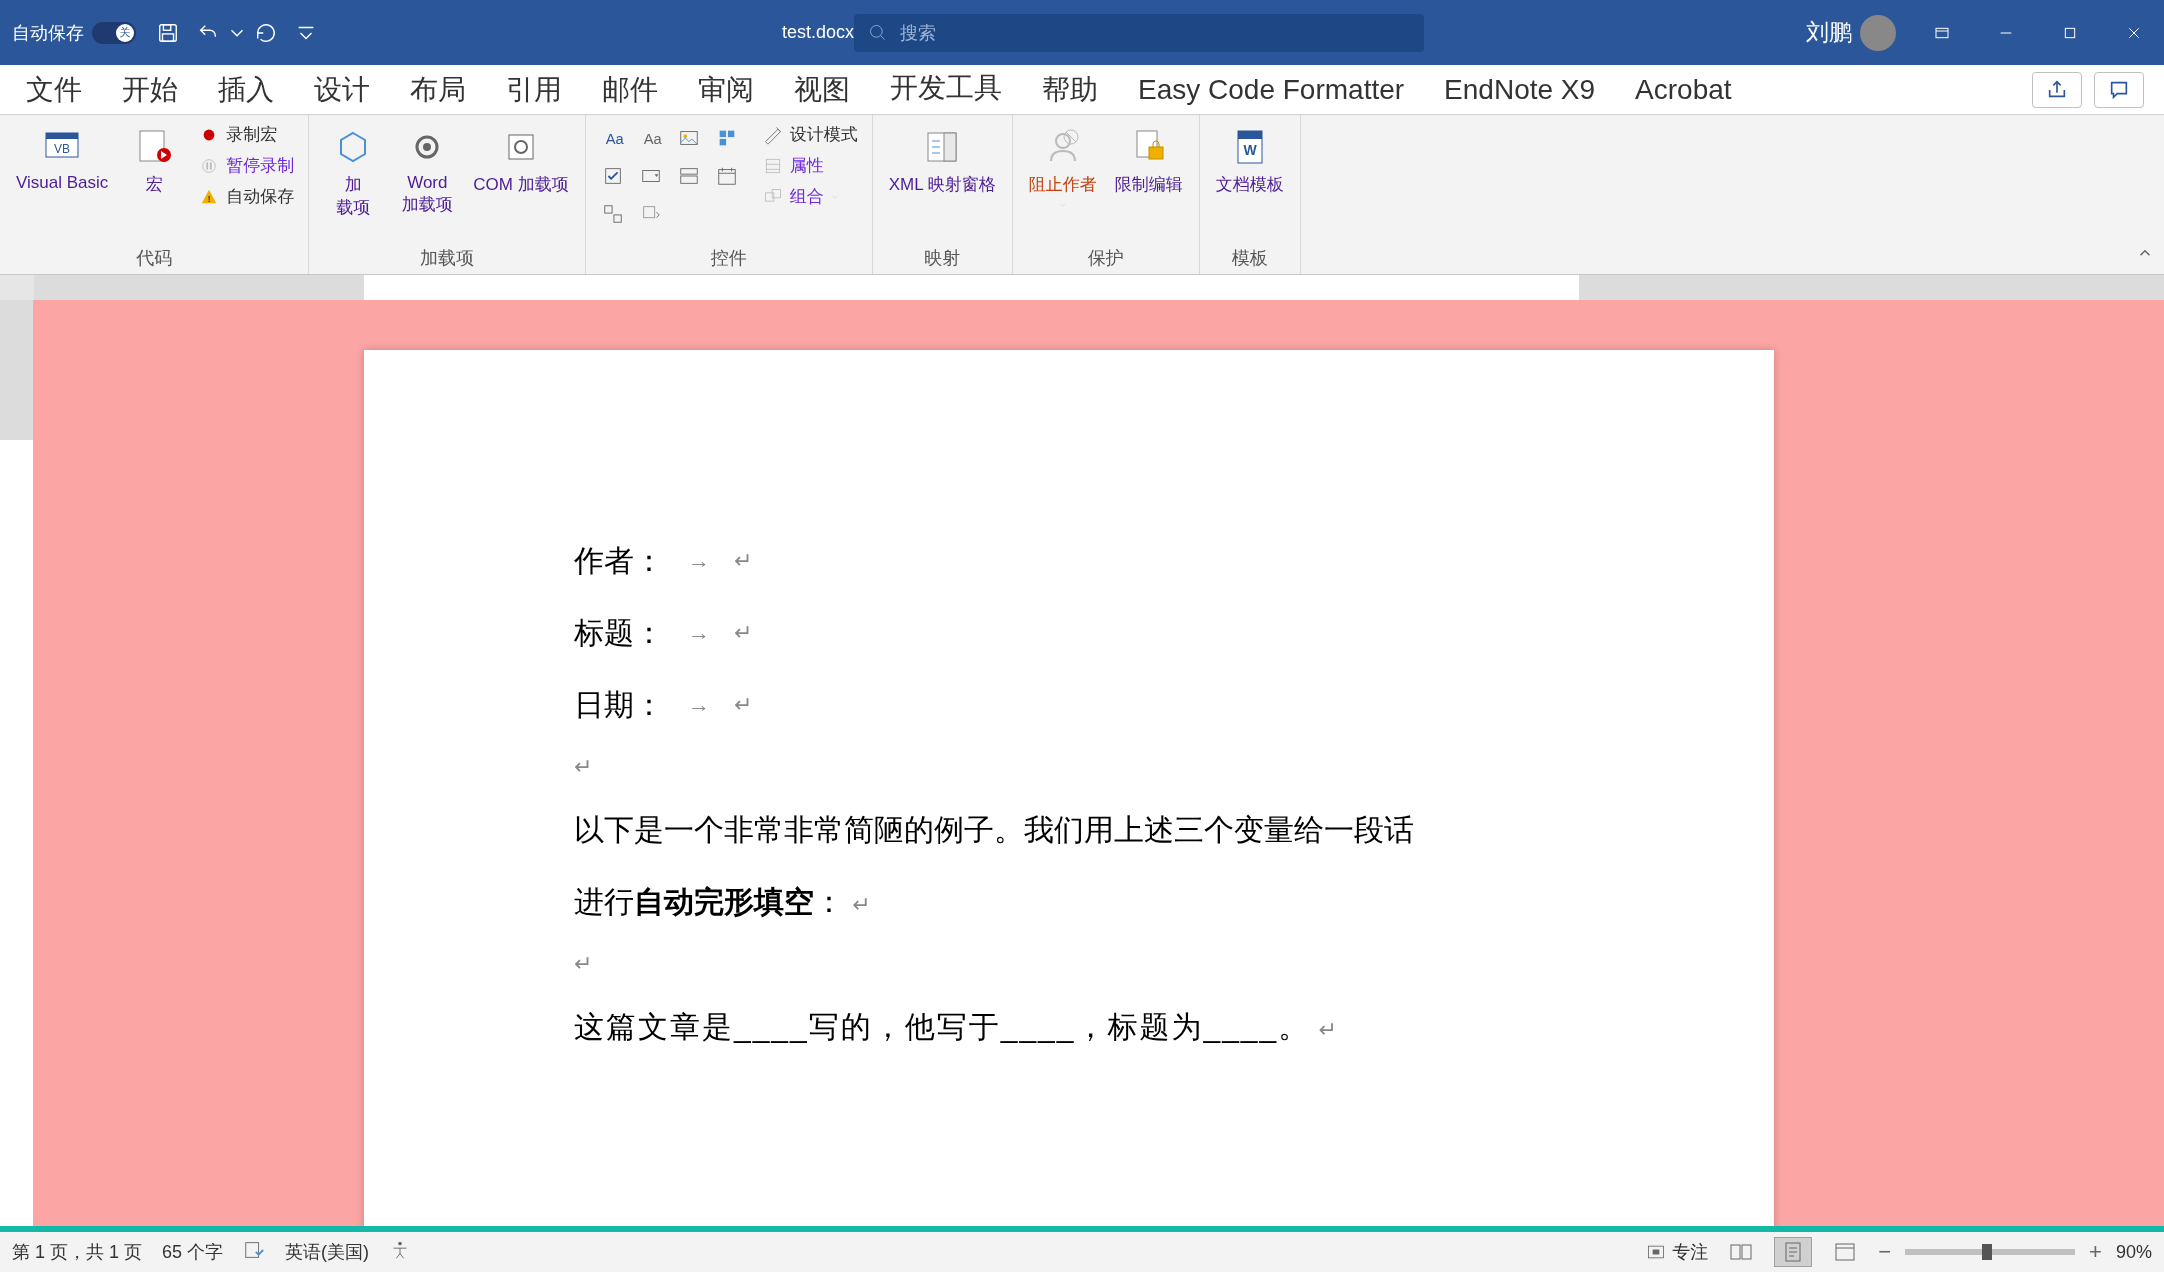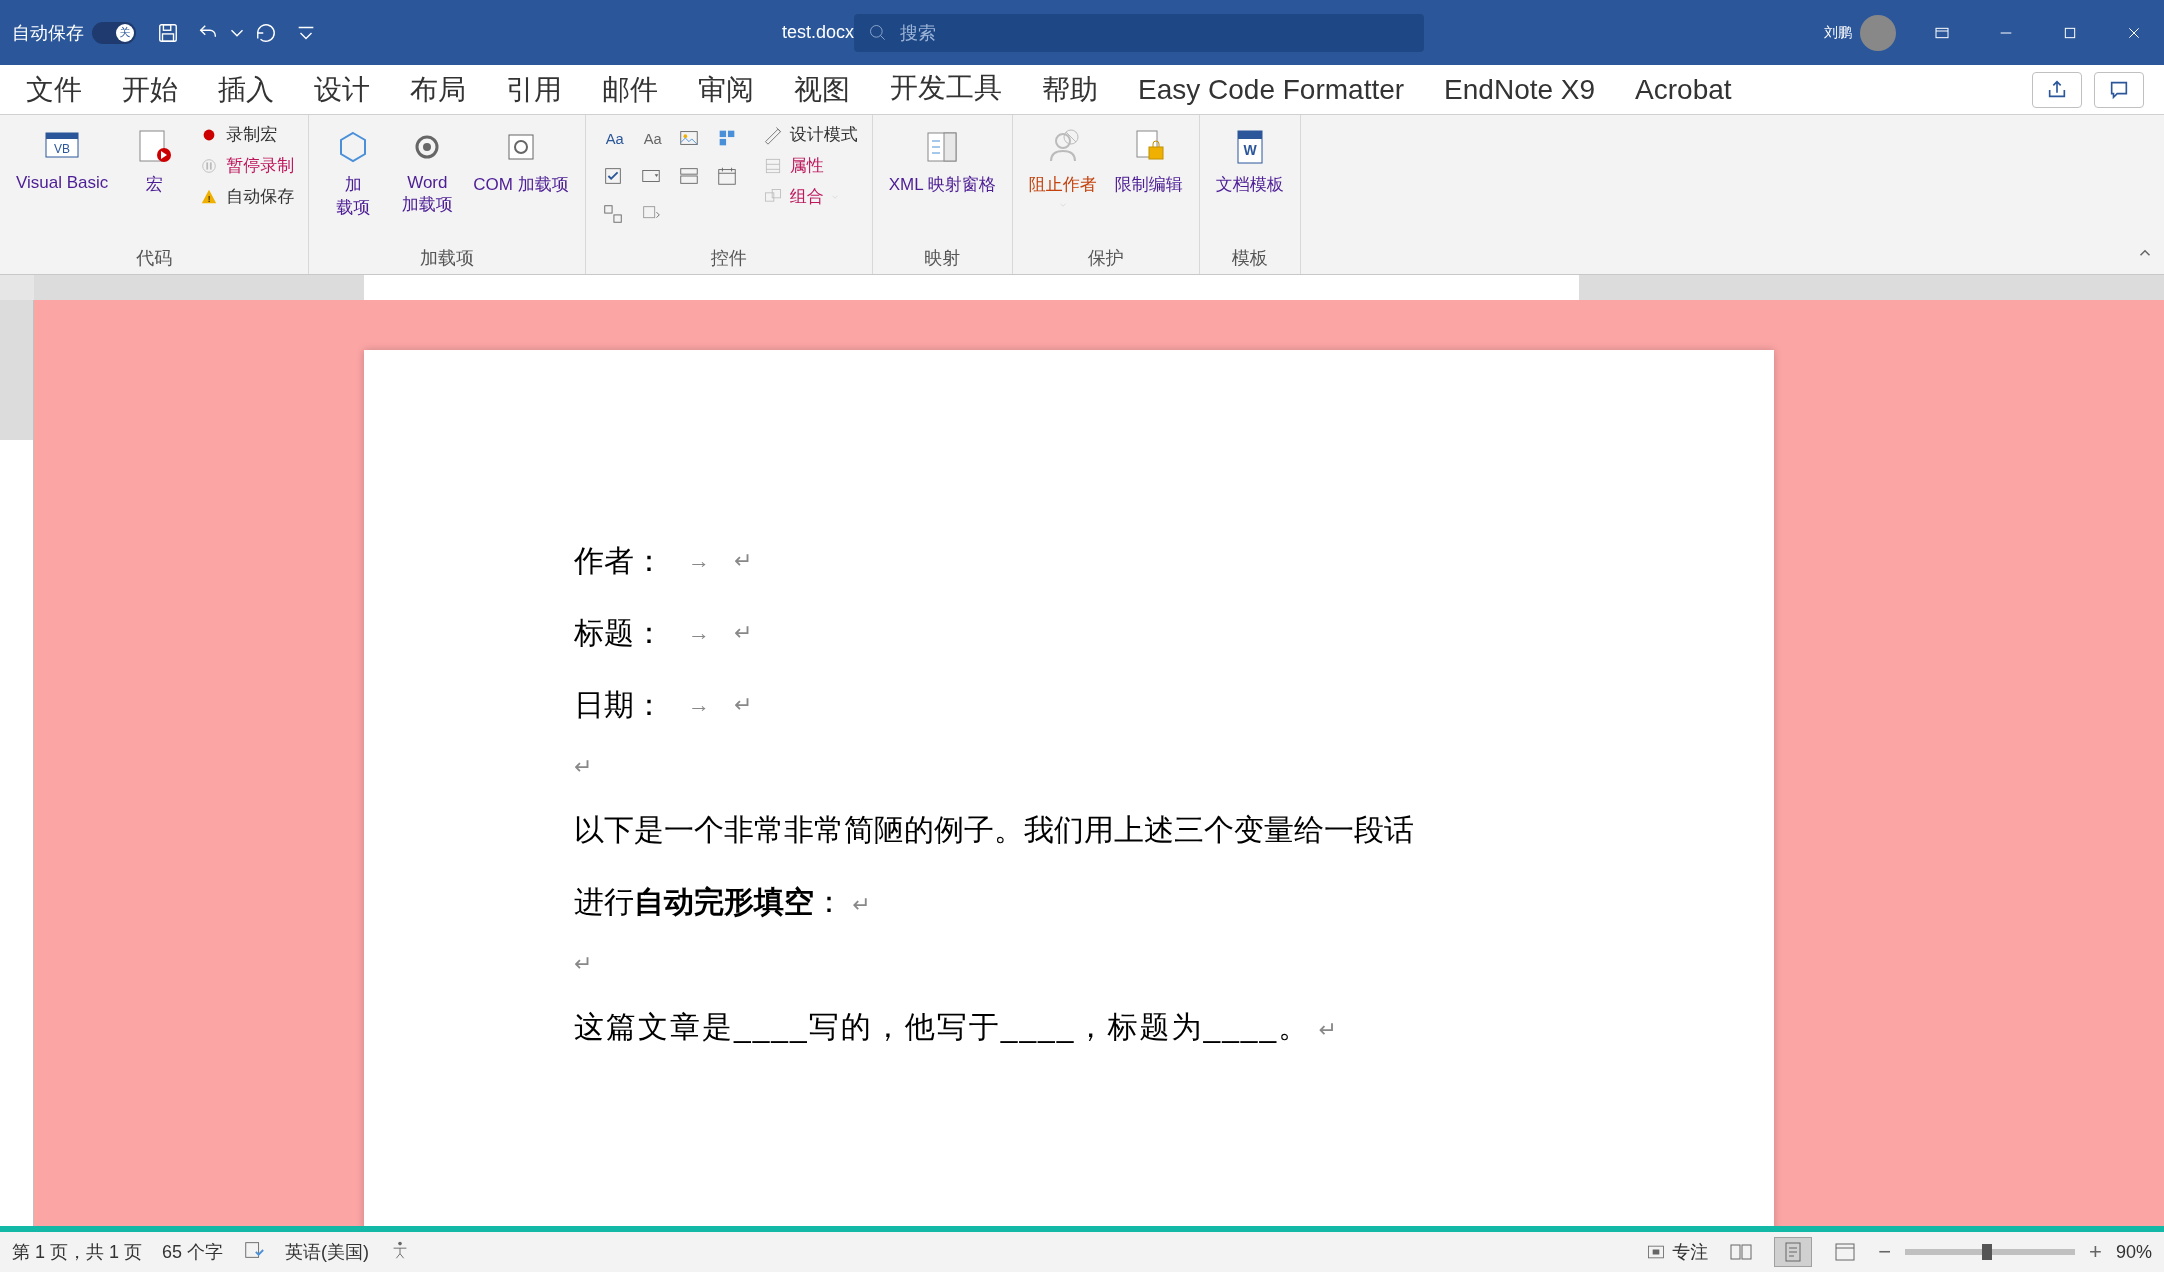--- a/index.html
+++ b/index.html
@@ -9,21 +9,21 @@
 .title-bar { height: 65px; background: linear-gradient(to bottom, #2b579a, #2b579a); display: flex; align-items: center; color: white; position: relative; }
 .autosave { display: flex; align-items: center; gap: 8px; padding: 0 12px; font-size: 18px; }
 .toggle { width: 44px; height: 22px; background: #1e3a6e; border-radius: 11px; position: relative; display: inline-flex; align-items: center; }
 .toggle-knob { width: 18px; height: 18px; background: #fff; border-radius: 50%; position: absolute; right: 2px; display: flex; align-items: center; justify-content: center; font-size: 11px; color: #2b579a; }
 .qat-btn { width: 40px; height: 40px; display: flex; align-items: center; justify-content: center; color: white; }
 .qat-btn svg { width: 22px; height: 22px; fill: none; stroke: white; stroke-width: 1.5; }
 .doc-title { position: absolute; left: 50%; transform: translateX(-120%); display: flex; align-items: center; gap: 8px; font-size: 18px; }
 .doc-title .saved { color: #c8d4e8; font-size: 17px; }
 .search-box { position: absolute; left: 50%; transform: translateX(-40%); width: 570px; height: 38px; background: #1e4785; border-radius: 4px; display: flex; align-items: center; padding: 0 14px; gap: 12px; color: #9db5d8; font-size: 18px; }
 .title-right { position: absolute; right: 0; display: flex; align-items: center; gap: 4px; }
-.user-area { display: flex; align-items: center; gap: 8px; padding: 0 12px; font-size: 14px; }
+.user-area { display: flex; align-items: center; gap: 8px; padding: 0 12px; font-size: 23px; }
 .avatar { width: 36px; height: 36px; border-radius: 50%; background: #888; }
 .win-btn { width: 60px; height: 40px; display: flex; align-items: center; justify-content: center; }
 .win-btn svg { width: 16px; height: 16px; stroke: white; stroke-width: 1.5; fill: none; }
 
 
 .tabs { height: 50px; background: #fff; border-bottom: 1px solid #d0d0d0; display: flex; align-items: center; padding: 0 8px; gap: 4px; }
 .tab { padding: 8px 18px; font-size: 28px; color: #333; cursor: pointer; border-radius: 4px 4px 0 0; }
 .tab.active { border-bottom: 3px solid #2b579a; font-weight: 500; }
 .tabs-right { margin-left: auto; display: flex; gap: 12px; padding-right: 12px; }
 .tab-icon-btn { width: 50px; height: 36px; border: 1px solid #c0c0c0; border-radius: 4px; display: flex; align-items: center; justify-content: center; }
@@ -31,21 +31,21 @@
 
 .ribbon { height: 160px; background: #f3f3f3; border-bottom: 1px solid #c8c8c8; display: flex; position: relative; }
 .ribbon-group { border-right: 1px solid #d8d8d8; padding: 6px 10px 2px; display: flex; flex-direction: column; }
 .group-body { flex: 1; display: flex; align-items: flex-start; gap: 6px; }
 .group-label { text-align: center; font-size: 18px; color: #555; padding: 2px 0; }
 .big-btn { display: flex; flex-direction: column; align-items: center; gap: 4px; padding: 4px 6px; font-size: 17px; color: #4c1d95; min-width: 68px; }
 .big-btn .icon { width: 44px; height: 44px; display: flex; align-items: center; justify-content: center; }
 .big-btn.disabled { color: #c2410c; align-items: center; }
 .small-row { display: flex; flex-direction: column; gap: 4px; }
 .small-btn { display: flex; align-items: center; gap: 6px; padding: 2px 4px; font-size: 17px; color: #333; }
-.small-btn.disabled { color: #be185d; }
+.small-btn.disabled { color: #6d28d9; }
 .small-icon { width: 22px; height: 22px; display: inline-flex; align-items: center; justify-content: center; }
 .icon-grid { display: grid; grid-template-columns: repeat(4, 34px); grid-auto-rows: 34px; gap: 4px; }
 .icon-cell { display: flex; align-items: center; justify-content: center; border: 1px solid transparent; }
 .collapse-btn { position: absolute; right: 10px; bottom: 8px; }
 
 
 .ruler-h { height: 30px; background: #fff; border-bottom: 1px solid #c0c0c0; margin-left: 34px; position: relative; font-size: 11px; color: #666; }
 .ruler-h .shade { position: absolute; top: 0; bottom: 0; background: #dcdcdc; }
 
 

